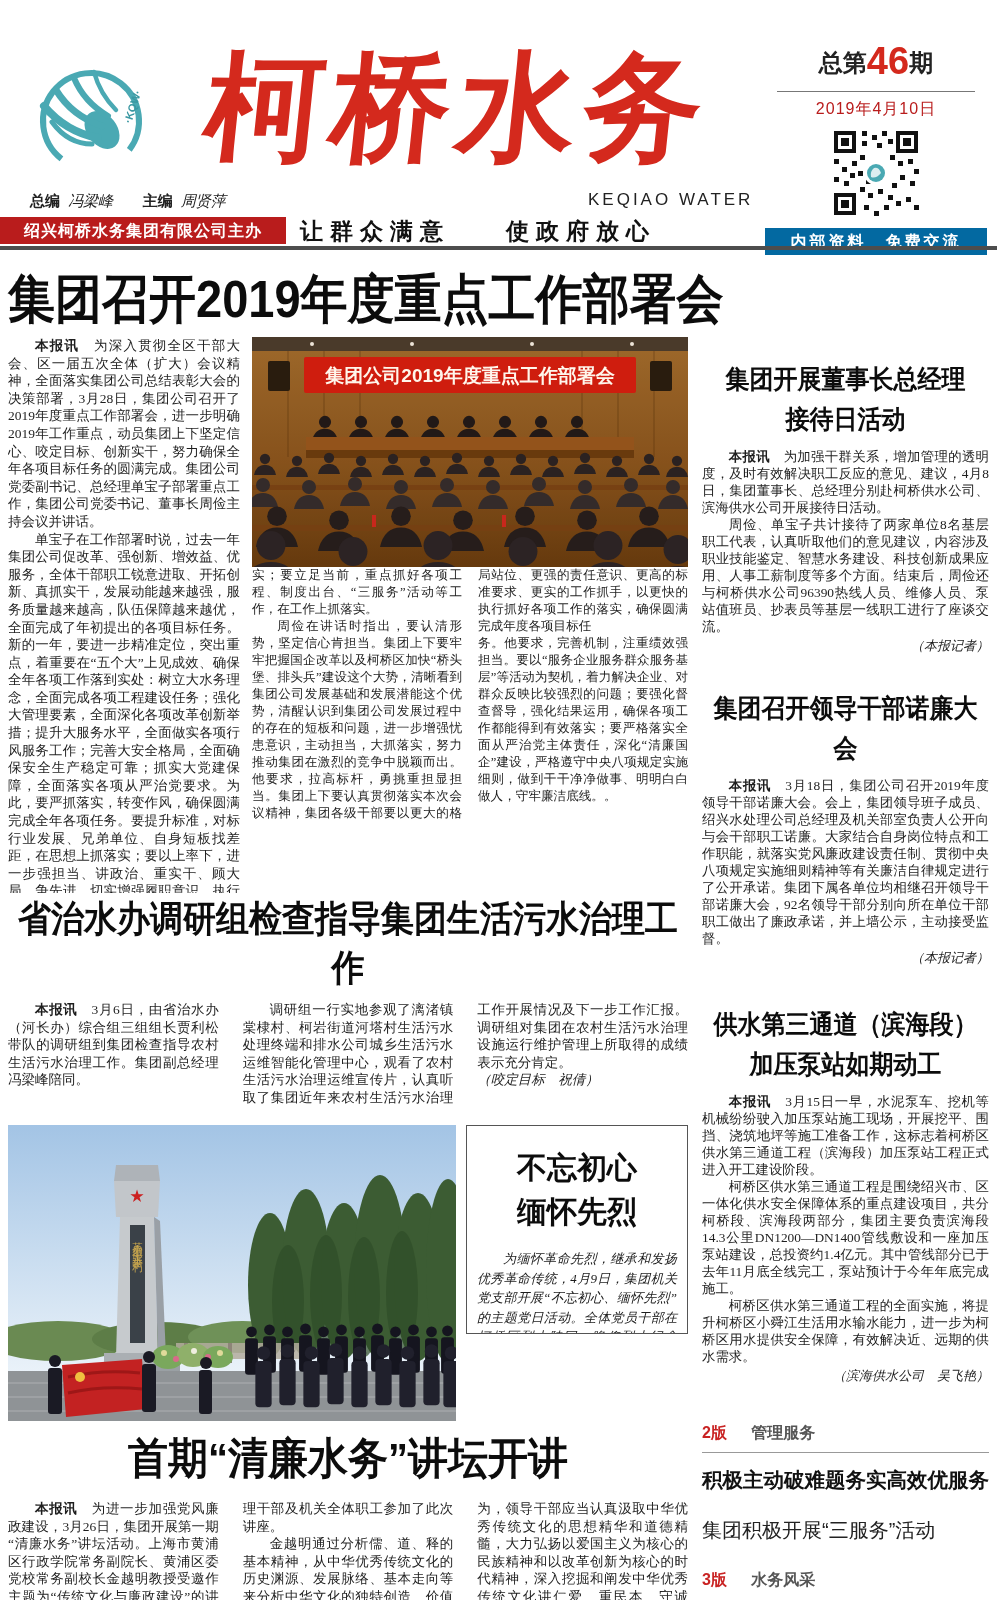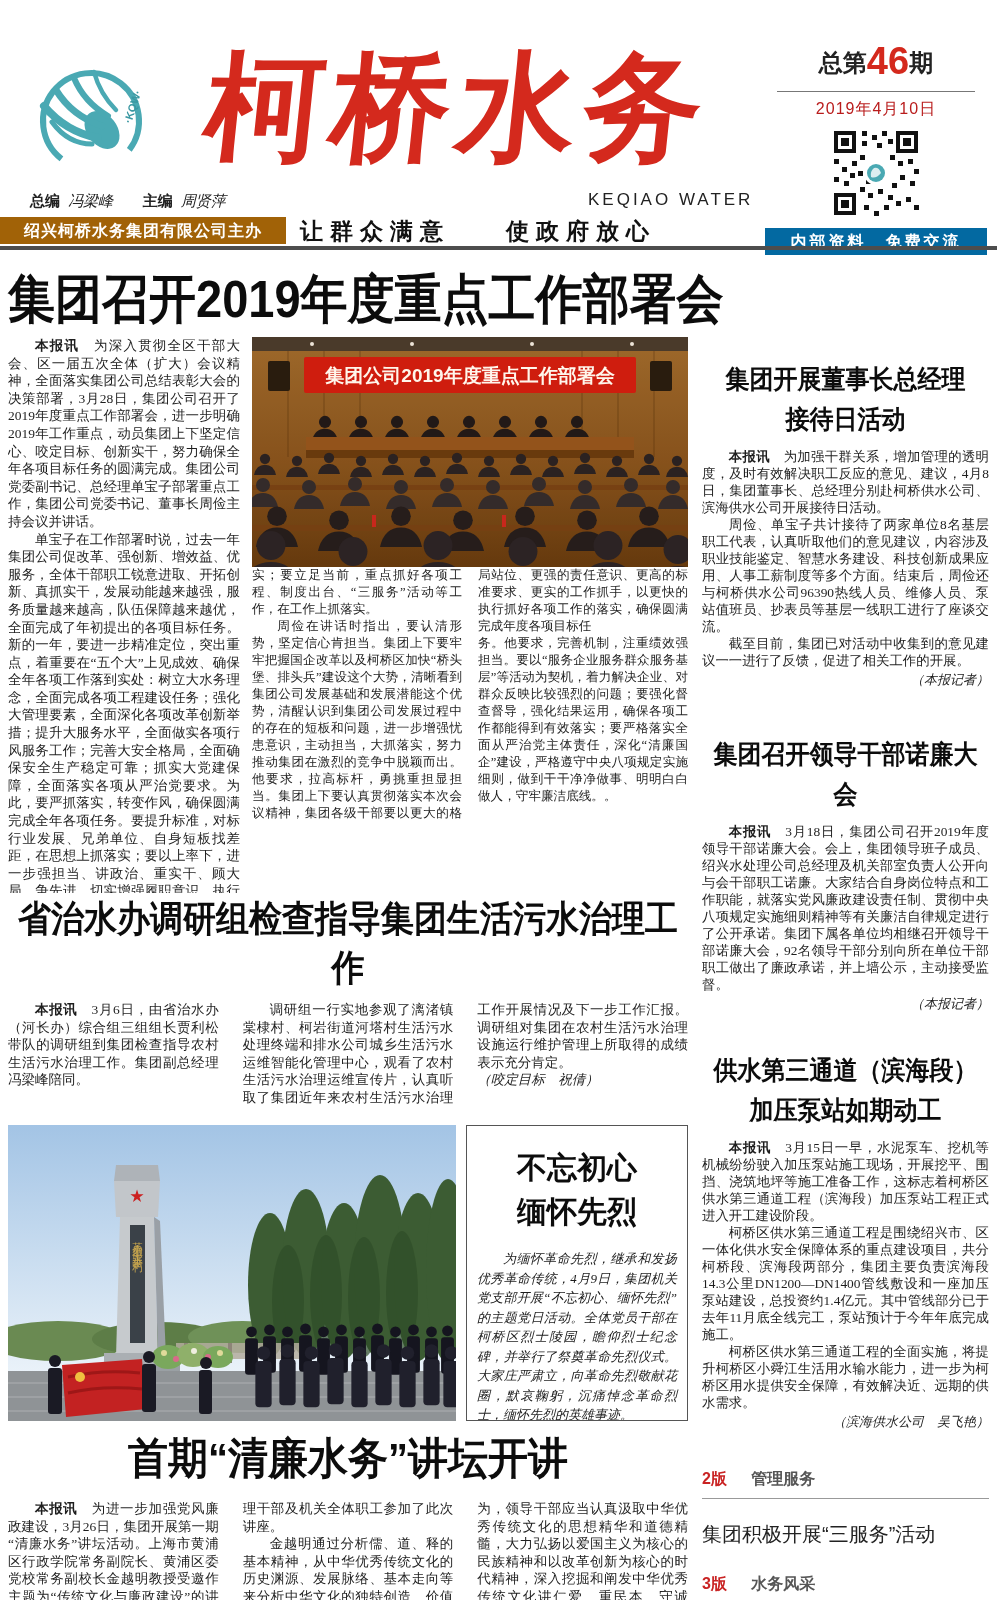--- a/index.html
+++ b/index.html
@@ -19,21 +19,21 @@
   .issue-rule { border:none; border-top:1.5px solid #777; margin:8px 12px 7px; }
   .issue-date { font-family:"Liberation Sans","DejaVu Sans",sans-serif; font-size:16px; color:#b91c1c; letter-spacing:1px; }
   .qr { margin:7px auto 0; display:block; }
   .badge { margin-top:9px; background:#0369a1; color:#fff; font-family:"Liberation Sans","DejaVu Sans",sans-serif;
     font-weight:bold; font-size:16px; height:27px; line-height:27px; letter-spacing:3px; }
   .editors { position:absolute; left:30px; top:192px; font-size:15px; color:#222; }
   .editors .lbl { font-family:"Liberation Sans","DejaVu Sans",sans-serif; font-weight:bold; margin-right:8px; }
   .editors .name { font-style:italic; margin-right:26px; }
   .title-en { position:absolute; left:588px; top:190px; font-family:"Liberation Sans","DejaVu Sans",sans-serif;
     font-size:17px; letter-spacing:3px; color:#222; }
-  .publisher-bar { position:absolute; left:0; top:217px; width:286px; height:27px; background:#a16207;
+  .publisher-bar { position:absolute; left:0; top:217px; width:286px; height:27px; background:#b91c1c;
     color:#fff; font-family:"Liberation Sans","DejaVu Sans",sans-serif; font-weight:bold; font-size:16px;
     line-height:27px; text-align:center; letter-spacing:1px; }
   .slogan { position:absolute; left:300px; top:216px; font-family:"Liberation Sans","DejaVu Sans",sans-serif;
     font-weight:900; font-size:23px; color:#111; letter-spacing:7px; }
   .slogan .gap { display:inline-block; width:56px; }
   .header-rule { position:absolute; left:0; bottom:0; width:100%; height:4px; background:#4d4d4d; }
 
   
   .content { display:flex; padding:0 8px; gap:14px; }
   .main { width:680px; }
@@ -58,39 +58,39 @@
 
   
   .a2 { margin-top:4px; }
   .a2-title { font-family:"Liberation Sans","DejaVu Sans",sans-serif; font-weight:900; font-size:33px;
     letter-spacing:0; color:#0c0c0c; text-align:center; margin:6px 0 12px; transform:scaleY(1.1); }
   .a2-cols { column-count:3; column-gap:24px; height:112px; overflow:hidden; }
 
   
   .row3 { margin-top:12px; display:flex; gap:10px; }
   .mem-photo { width:448px; height:296px; display:block; }
-  .mem-box { flex:1; border:1.5px solid #555; padding:20px 10px 8px; height:296px; overflow:hidden; }
+  .mem-box { flex:1; border:1.5px solid #555; padding:20px 10px 8px; height:209px; overflow:hidden; }
   .mem-title { font-family:"Liberation Sans","DejaVu Sans",sans-serif; font-weight:900; font-size:30px;
     text-align:center; line-height:1.45; color:#0c0c0c; }
   .mem-body { margin-top:16px; font-style:italic; font-size:13px; line-height:19.5px; text-align:justify; text-indent:2em; }
 
   
   .a4 { margin-top:10px; }
   .a4-title { font-family:"Liberation Sans","DejaVu Sans",sans-serif; font-weight:900; font-size:40px;
     text-align:center; color:#0c0c0c; margin:10px 0 14px; transform:scaleY(1.08); }
   .a4-cols { column-count:3; column-gap:24px; height:170px; overflow:hidden; }
 
   
   .sb-art { margin-bottom:34px; }
   .sb-title { font-family:"Liberation Sans","DejaVu Sans",sans-serif; font-weight:900; font-size:24px;
     line-height:37px; text-align:center; color:#0c0c0c; transform:scaleY(1.08); }
   .sb-body { margin-top:12px; }
   .sb-body p { font-size:13.4px; line-height:17px; text-align:justify; text-indent:2em; }
   .sb-sig { text-align:right; font-style:italic; font-size:13px; margin-top:2px; }
-  .s2 { margin-top:48px; }
+  .s2 { margin-top:36px; }
   .s3 { margin-top:40px; }
 
   .refs { margin-top:38px; }
   .ref { margin-bottom:26px; }
   .ref-head { font-family:"Liberation Sans","DejaVu Sans",sans-serif; font-size:16px; }
   .ref-page { color:#c92323; font-weight:900; margin-right:20px; }
   .ref-sec { color:#555; font-weight:bold; }
   .ref hr { border:none; border-top:1.5px solid #999; margin:8px 0 12px; }
   .ref-line1 { font-family:"Liberation Sans","DejaVu Sans",sans-serif; font-weight:900; font-size:20.5px;
     line-height:1.45; color:#111; }
@@ -439,21 +439,20 @@
     <div class="sidebar">
 
       <div class="sb-art news">
         <div class="sb-title">
           <div>集团开展董事长总经理</div>
           <div>接待日活动</div>
         </div>
         <div class="sb-body">
           <p><span class="lead-label">本报讯</span><span>　为加强干群关系，增加管理的透明度，及时有效解决职工反应的意见、建议，4月8日，集团董事长、总经理分别赴柯桥供水公司、滨海供水公司开展接待日活动。</span></p>
           <p>周俭、单宝子共计接待了两家单位8名基层职工代表，认真听取他们的意见建议，内容涉及职业技能鉴定、智慧水务建设、科技创新成果应用、人事工薪制度等多个方面。结束后，周俭还与柯桥供水公司96390热线人员、维修人员、泵站值班员、抄表员等基层一线职工进行了座谈交流。</p>
-          <p>截至目前，集团已对活动中收集到的意见建议一一进行了反馈，促进了相关工作的开展。</p>
         </div>
         <div class="sb-sig">（本报记者）</div>
       </div>
 
       <div class="sb-art s2 news">
         <div class="sb-title">集团召开领导干部诺廉大会</div>
         <div class="sb-body">
           <p><span class="lead-label">本报讯</span><span>　3月18日，集团公司召开2019年度领导干部诺廉大会。会上，集团领导班子成员、绍兴水处理公司总经理及机关部室负责人公开向与会干部职工诺廉。大家结合自身岗位特点和工作职能，就落实党风廉政建设责任制、贯彻中央八项规定实施细则精神等有关廉洁自律规定进行了公开承诺。集团下属各单位均相继召开领导干部诺廉大会，92名领导干部分别向所在单位干部职工做出了廉政承诺，并上墙公示，主动接受监督。</span></p>
         </div>
         <div class="sb-sig">（本报记者）</div>
@@ -472,20 +471,21 @@
         <div class="sb-sig">（滨海供水公司　吴飞艳）</div>
       </div>
 
       <div class="refs">
         <div class="ref">
           <div class="ref-head">
             <span class="ref-page">2版</span>
             <span class="ref-sec">管理服务</span>
           </div>
           <hr>
+          <div class="ref-line1">积极主动破难题务实高效优服务</div>
           <div class="ref-line2">集团积极开展“三服务”活动</div>
         </div>
         <div class="ref">
           <div class="ref-head">
             <span class="ref-page">3版</span>
             <span class="ref-sec">水务风采</span>
           </div>
 
         </div>
       </div>

